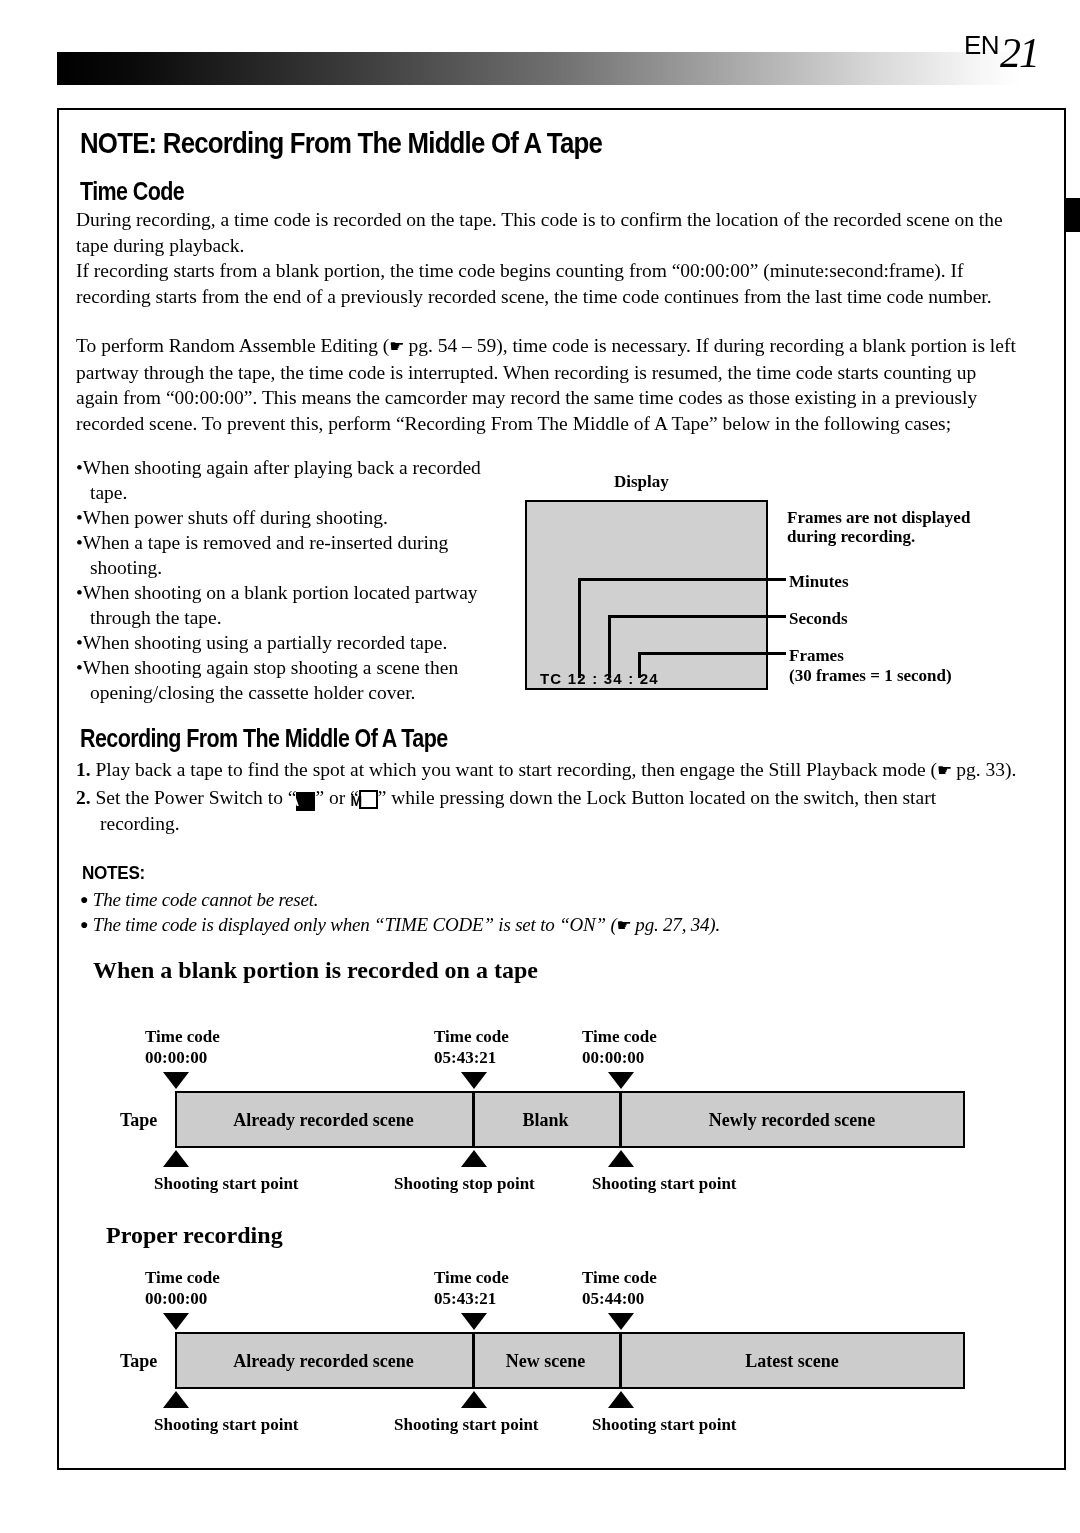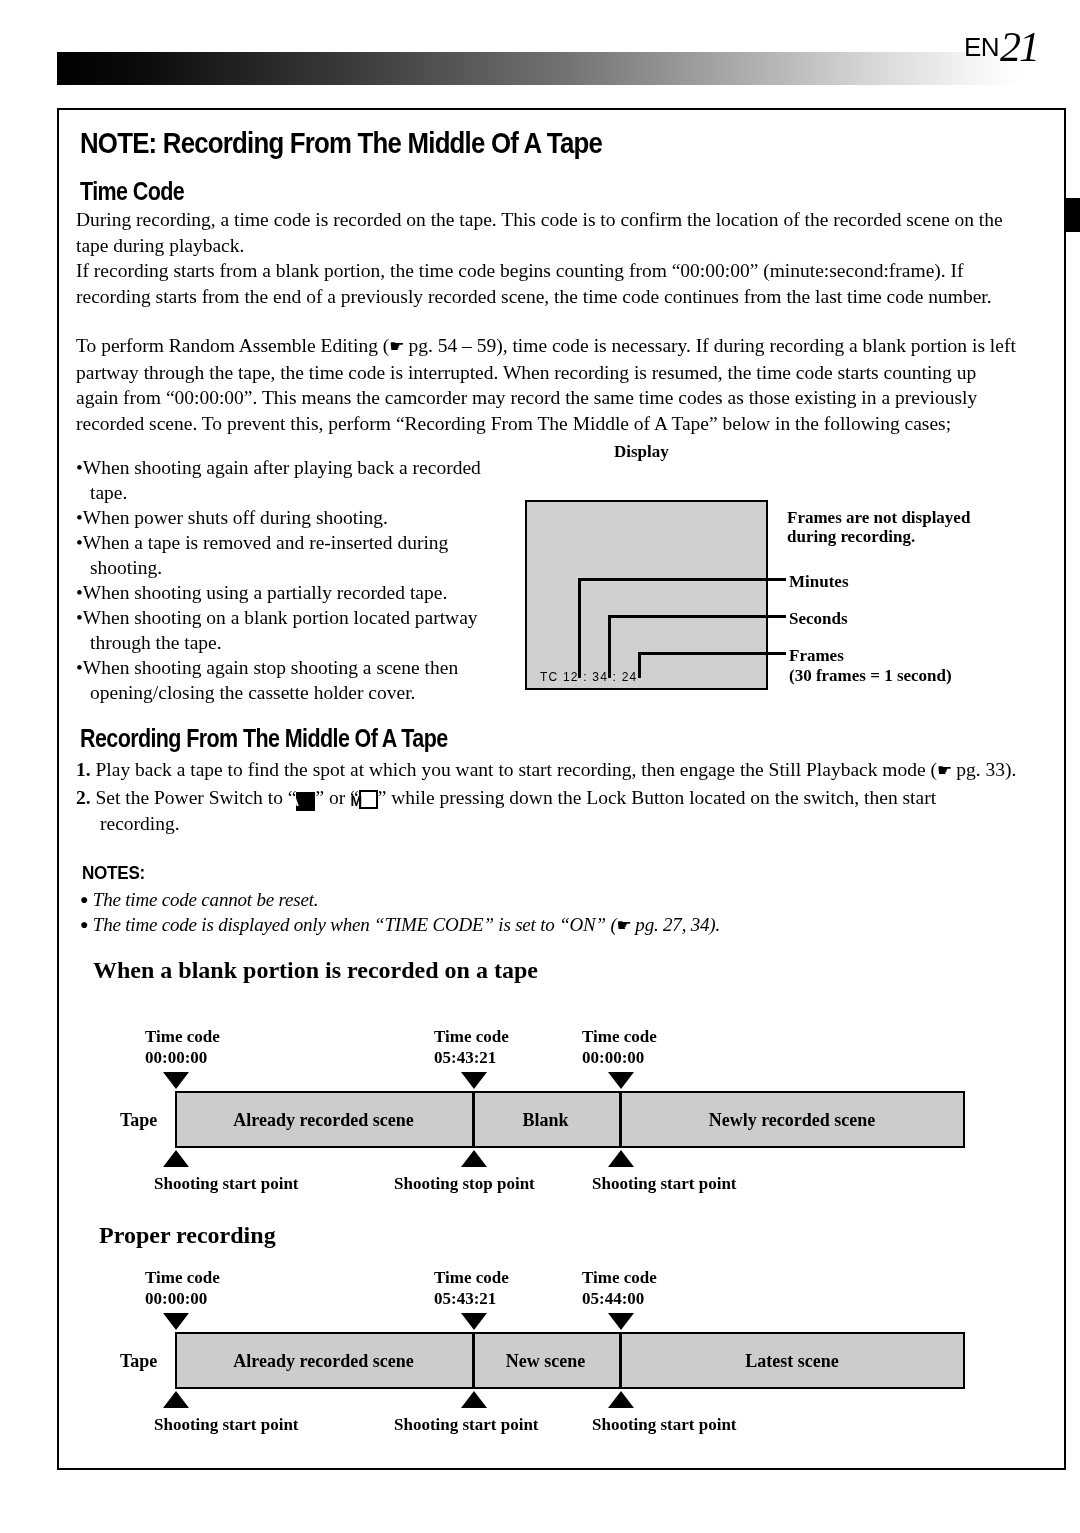--- a/index.html
+++ b/index.html
@@ -18,23 +18,23 @@
 
   
   #header-band {
     position: absolute;
     left: 57px; top: 52px;
     width: 963px; height: 33px;
     background: linear-gradient(to right, #000000 0%, #0a0a0a 8%, #3a3a3a 30%, #707070 52%, #a8a8a8 70%, #d8d8d8 85%, #f4f4f4 95%, #ffffff 100%);
   }
   #page-number-wrap {
     position: absolute;
-    right: 42px; top: 26px;
+    right: 42px; top: 32px;
     display: flex;
-    align-items: center;
+    align-items: flex-start;
     line-height: 1;
   }
   #page-lang {
     font-family: "Liberation Sans", sans-serif;
     font-size: 26px;
     font-weight: 400;
     letter-spacing: -0.5px;
   }
   #page-num {
     font-family: "Liberation Serif", serif;
@@ -185,22 +185,22 @@
     left: 525px; top: 500px;
     width: 243px; height: 190px;
     background: #d0d0d0;
     border: 2px solid #000;
     box-sizing: border-box;
   }
   #tc-readout {
     position: absolute;
     left: 540px; top: 670px;
     font-family: "Liberation Sans", sans-serif;
-    font-weight: normal;
-    font-size: 12px;
+    font-weight: bold;
+    font-size: 15px;
     letter-spacing: 1.2px;
     white-space: nowrap;
   }
   .leader {
     position: absolute;
     background: #000;
   }
 
   
   .tape-diagram { position: absolute; }
@@ -281,27 +281,27 @@
 <div class="body-p" style="left:76px; top:207px; width:940px;">During recording, a time code is recorded on the tape. This code is to confirm the location of the recorded scene on the tape during playback.</div>
 
 <div class="body-p" style="left:76px; top:258px; width:944px;">If recording starts from a blank portion, the time code begins counting from “00:00:00” (minute:second:frame). If recording starts from the end of a previously recorded scene, the time code continues from the last time code number.</div>
 
 <div class="body-p" style="left:76px; top:333px; width:944px;"><span>To perform Random Assemble Editing (</span><span class="hand">☛</span><span> pg. 54 – 59), time code is necessary. If during recording a blank portion is left partway through the tape, the time code is interrupted. When recording is resumed, the time code starts counting up again from “00:00:00”. This means the camcorder may record the same time codes as those existing in a previously recorded scene. To prevent this, perform “Recording From The Middle of A Tape” below in the following cases;</span></div>
 
 <div class="bullet-list" style="left:76px; top:455px; width:445px;">
   <span class="bullet-row">•<span>When shooting again after playing back a recorded tape.</span></span>
   <span class="bullet-row">•<span>When power shuts off during shooting.</span></span>
   <span class="bullet-row">•<span>When a tape is removed and re-inserted during shooting.</span></span>
+  <span class="bullet-row">•<span>When shooting on a blank portion located partway through the tape.</span></span>
   <span class="bullet-row">•<span>When shooting using a partially recorded tape.</span></span>
-  <span class="bullet-row">•<span>When shooting on a blank portion located partway through the tape.</span></span>
   <span class="bullet-row">•<span>When shooting again stop shooting a scene then opening/closing the cassette holder cover.</span></span>
 </div>
 
 <div id="display-diagram">
-  <div class="disp-label" style="left:614px; top:442px;">Display</div>
+  <div class="disp-label" style="left:614px; top:472px;">Display</div>
 
   <div id="display-box"></div>
 
   <div id="tc-readout">TC  12 : 34 : 24</div>
 
   <div class="leader" style="left:578px; top:578px; width:3px; height:100px;"></div>
   <div class="leader" style="left:578px; top:578px; width:208px; height:3px;"></div>
 
   <div class="leader" style="left:608px; top:615px; width:3px; height:63px;"></div>
   <div class="leader" style="left:608px; top:615px; width:178px; height:3px;"></div>
@@ -364,21 +364,21 @@
   <div class="tri-up" style="left:163px; top:1150px;"></div>
   <div class="tri-up" style="left:461px; top:1150px;"></div>
   <div class="tri-up" style="left:608px; top:1150px;"></div>
 
   <div class="point-label" style="left:154px; top:1174px;">Shooting start point</div>
   <div class="point-label" style="left:394px; top:1174px;">Shooting stop point</div>
   <div class="point-label" style="left:592px; top:1174px;">Shooting start point</div>
 </div>
 
 <div class="tape-diagram">
-  <div class="h3" style="left:99px; top:1222px;">Proper recording</div>
+  <div class="h3" style="left:106px; top:1222px;">Proper recording</div>
 
   <div class="tc-label" style="left:145px; top:1267px;">
     <span>Time code</span><br>
     <span>00:00:00</span>
   </div>
   <div class="tc-label" style="left:434px; top:1267px;">
     <span>Time code</span><br>
     <span>05:43:21</span>
   </div>
   <div class="tc-label" style="left:582px; top:1267px;">

